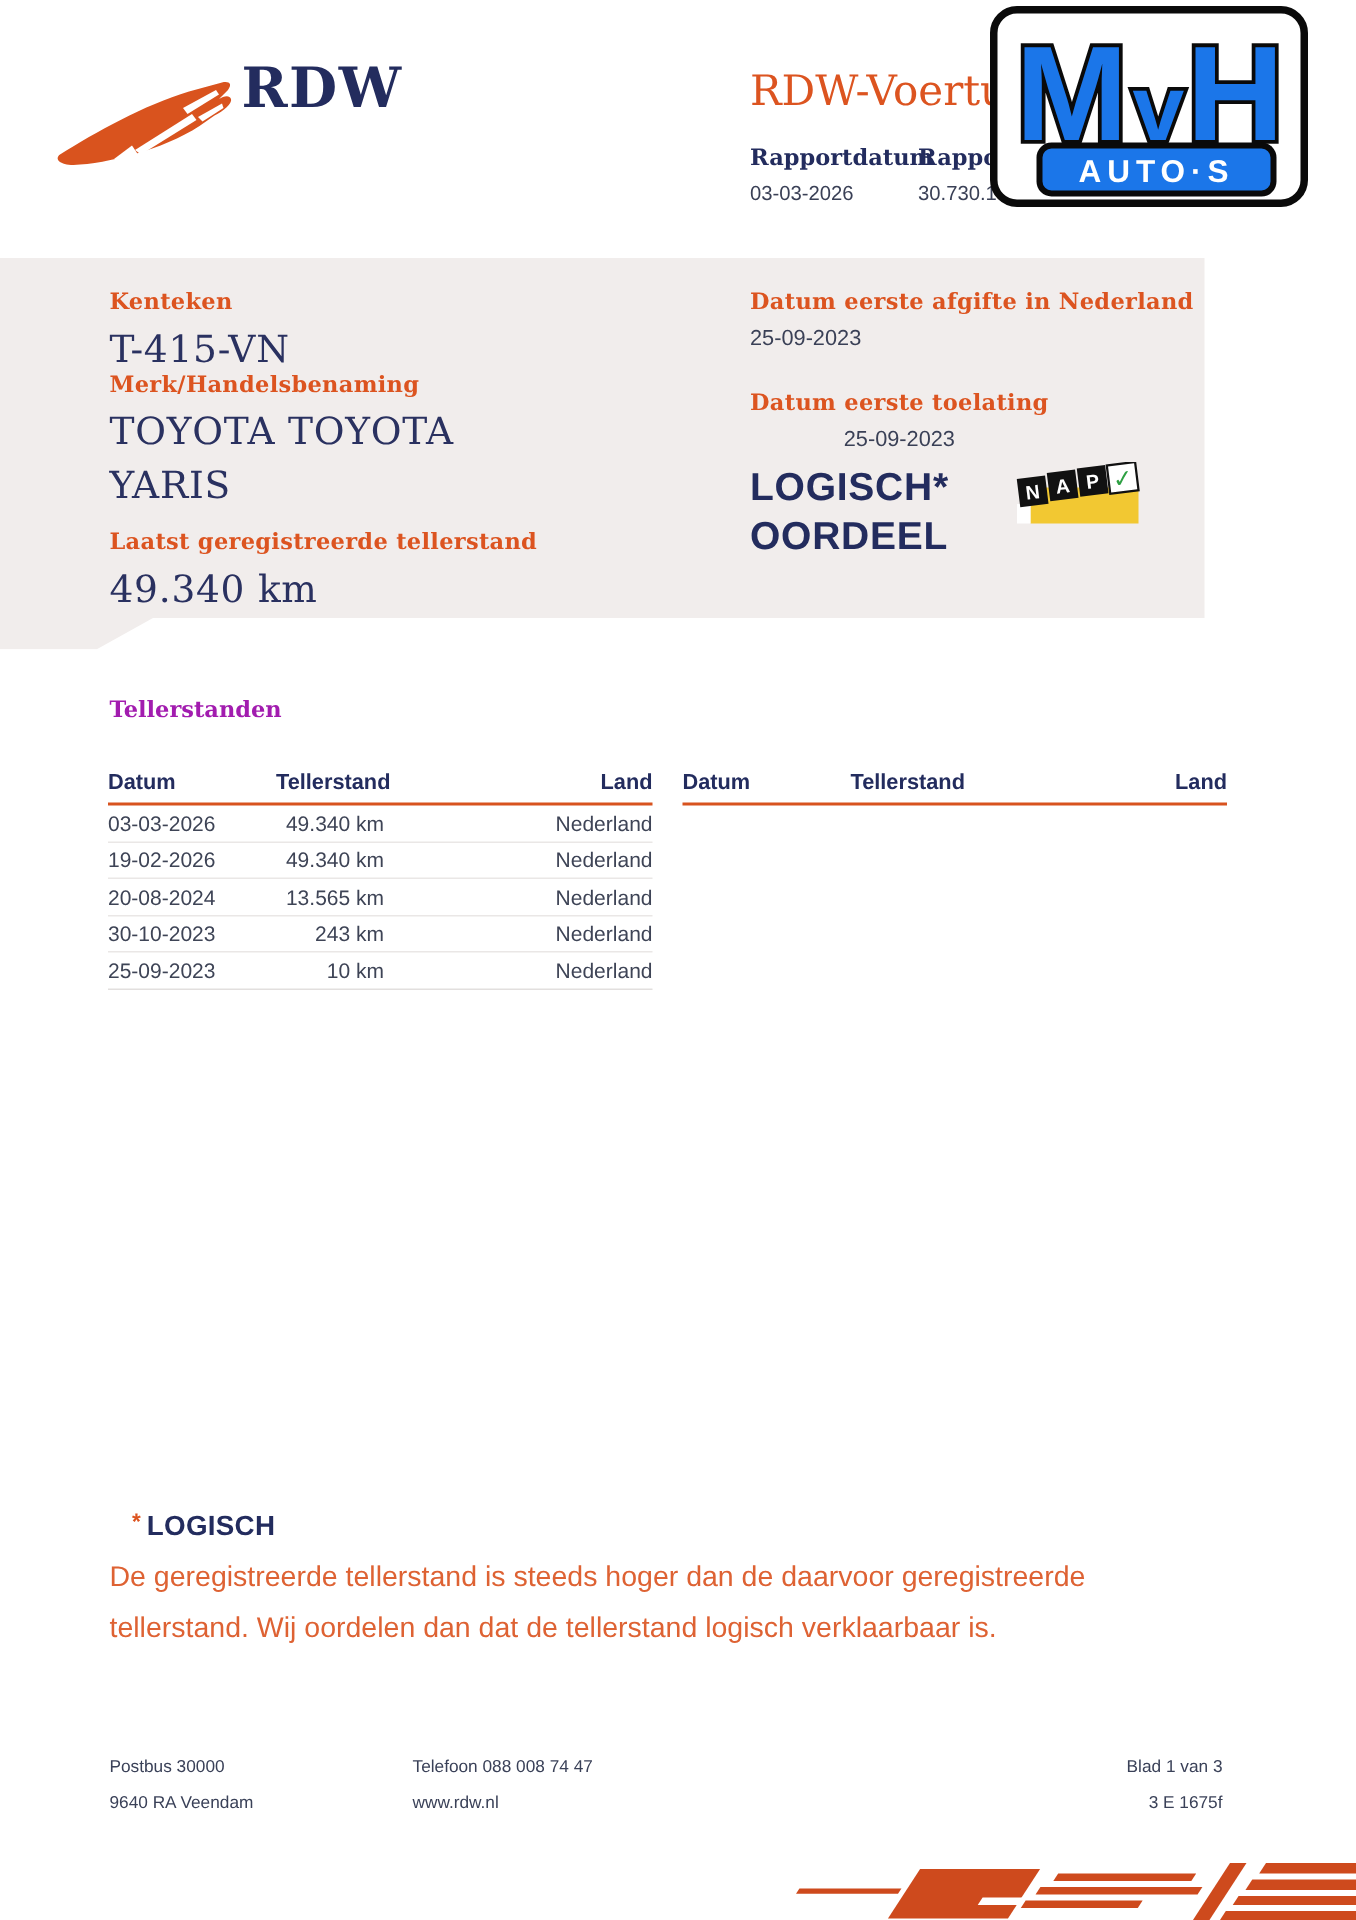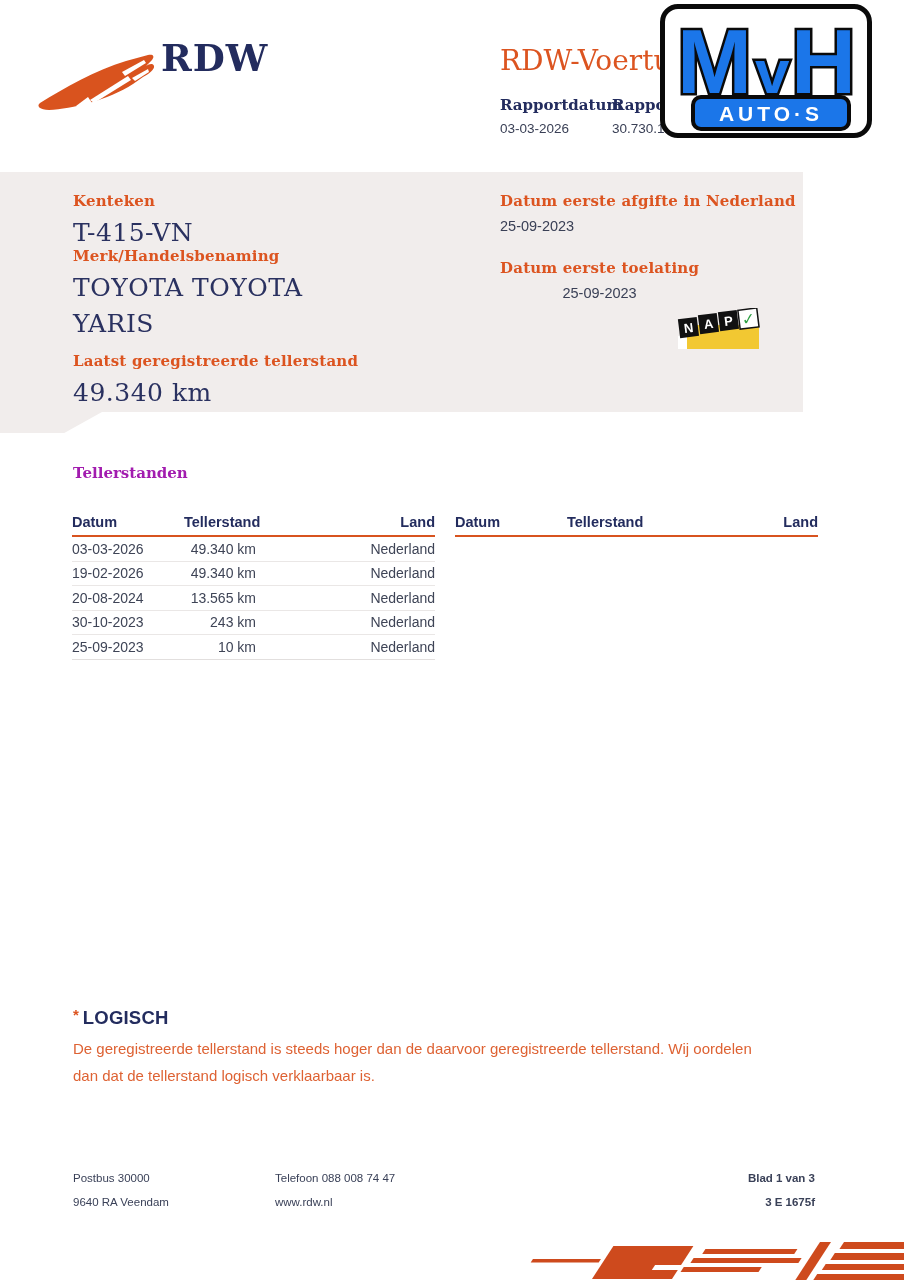--- a/index.html
+++ b/index.html
@@ -78,42 +78,42 @@
     border-bottom:1px solid #EAE7E6;
     font-size:14px; color:#3E4456;
   }
   .trow:last-child { border-bottom:1px solid #E2DFDE; }
   .c1 { width:112px; text-align:left; }
   .c2 { width:72px; text-align:right; }
   .c3 { flex:1; text-align:right; }
   .thead .c2 { text-align:left; }
 
   
-  .explain-head { position:absolute; left:73px; top:1006px; }
+  .explain-head { position:absolute; left:88px; top:1006px; }
   .explain-head .ast {
     color:#DC5420; font-weight:bold; font-size:15px; vertical-align:4px; margin-right:4px;
   }
   .explain-head .word {
     font-weight:800; font-size:18.5px; color:#232C5E; letter-spacing:0.2px;
   }
   .explain-text {
     position:absolute; left:73px; top:1035px; width:706px;
-    font-size:15px; color:#DE6233; line-height:1.8;
+    font-size:19px; color:#DE6233; line-height:1.8;
   }
 
   
   .footer-row {
     position:absolute; left:73px; width:742px; display:flex;
     font-size:11.5px; color:#3A4158;
   }
   .footer-row.r1 { top:1172px; }
   .footer-row.r2 { top:1196px; }
   .fc1 { width:202px; }
   .fc2 { flex:1; }
-  .fc3 { text-align:left;font-weight:bold; }
+  .fc3 { text-align:left; }
 
   
   .stripes { position:absolute; left:500px; top:1242px; }
 </style>
 </head>
 <body>
 
 <div class="page">
 
   <svg class="feather" width="122" height="66" viewBox="0 0 122 66">
@@ -164,20 +164,24 @@
 
   <div class="fblock" style="left:500px; top:192px;">
     <div class="flabel">Datum eerste afgifte in Nederland</div>
     <div class="fvalue-sm">25-09-2023</div>
   </div>
   <div class="fblock" style="left:500px; top:259px;text-align:center;">
     <div class="flabel">Datum eerste toelating</div>
     <div class="fvalue-sm">25-09-2023</div>
   </div>
 
+  <div class="verdict">
+    <div>LOGISCH*</div>
+    <div>OORDEEL</div>
+  </div>
 
   <svg class="nap" width="86" height="44" viewBox="0 0 86 44">
     <rect x="10" y="17" width="72" height="24" fill="#F2C832"></rect>
     <rect x="1" y="28" width="9" height="13" fill="#ffffff"></rect>
     <g transform="translate(2,10) rotate(-7 10 10)">
       <rect width="19" height="19" fill="#111111"></rect>
       <text x="9.5" y="14.5" text-anchor="middle" font-family="Liberation Sans, sans-serif" font-weight="bold" font-size="13" fill="#ffffff">N</text>
     </g>
     <g transform="translate(22,6) rotate(-7 10 10)">
       <rect width="19" height="19" fill="#111111"></rect>

